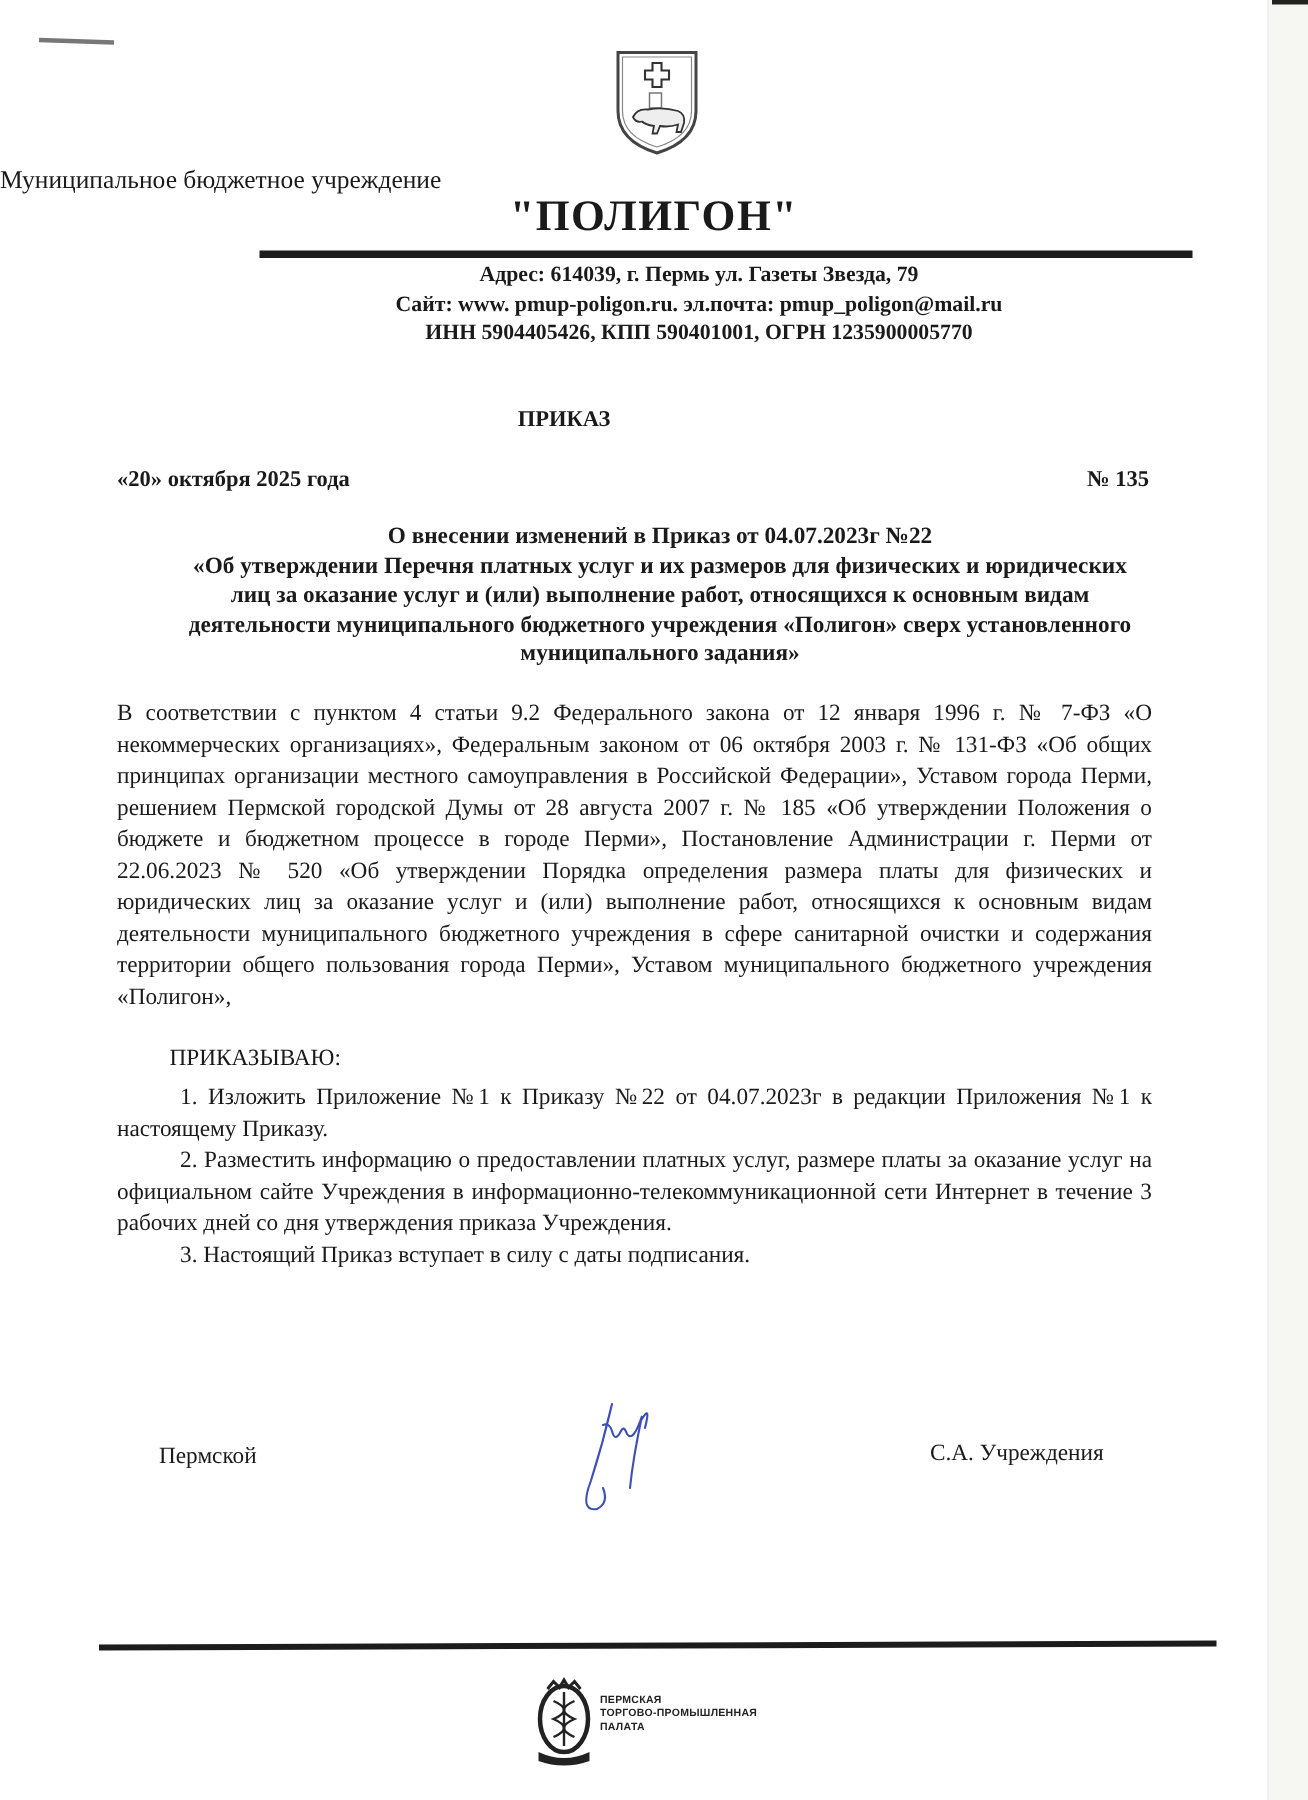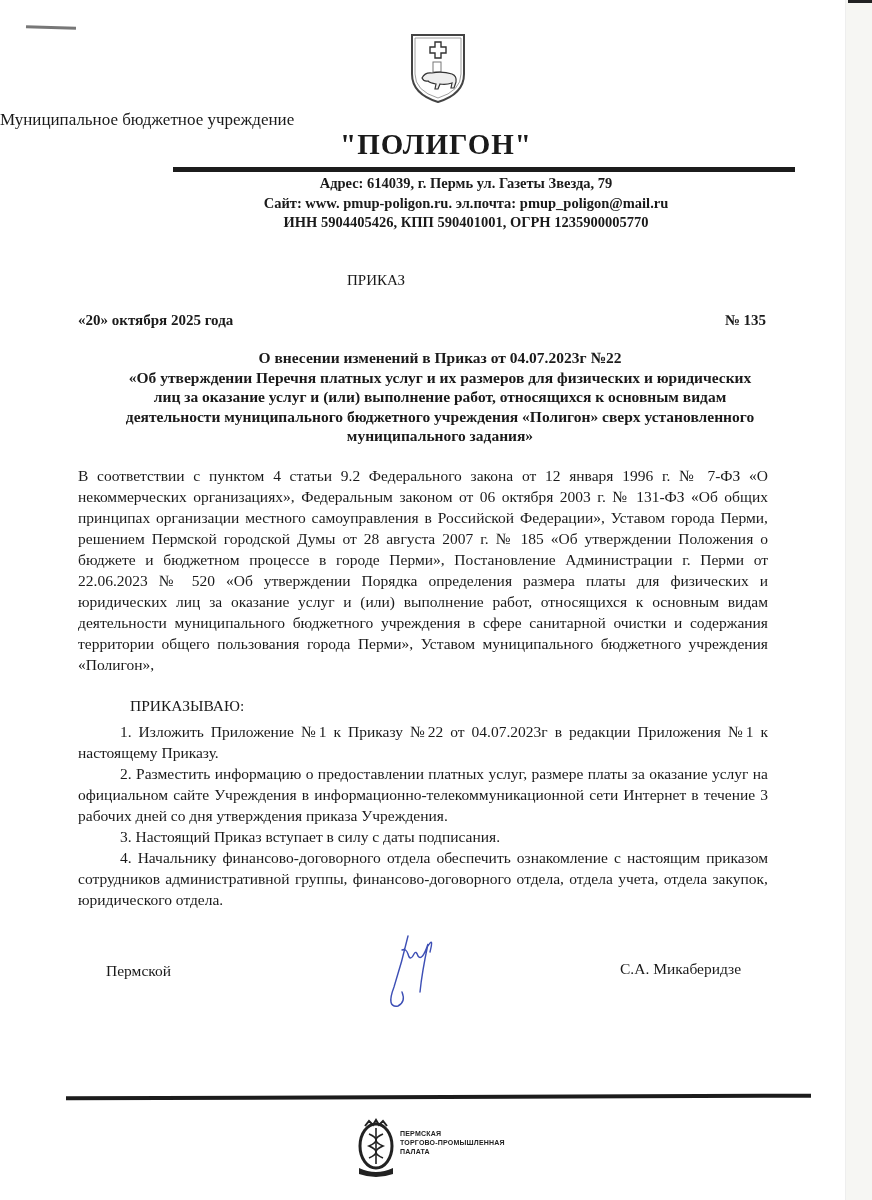--- a/index.html
+++ b/index.html
@@ -18,32 +18,32 @@
   }
   .scan-mark {
     position: absolute; left: 26px; top: 26px; width: 50px; height: 3px;
     background: #555; transform: rotate(2deg); opacity: .8;
   }
   .emblem { position: absolute; left: 409px; top: 32px; width: 58px; height: 72px; }
   .org-type { position: absolute; left: 0; width: 872px; top: 110px; font-size: 17px; }
   .org-name { position: absolute; left: 0; width: 872px; top: 128px; text-align: center; font-size: 29px; font-weight: bold; letter-spacing: 1px; }
   .rule-top { position: absolute; left: 173px; top: 167px; width: 622px; height: 5px; background: #1c1c1c; }
   .contacts { position: absolute; left: 0; width: 872px; top: 174px; text-align: center; font-size: 14.5px; font-weight: bold; line-height: 19.5px; margin-left: 30px; }
-  .doc-type { position: absolute; left: 0; width: 752px; top: 272px; text-align: center; font-size: 15px; font-weight: normal; }
+  .doc-type { position: absolute; left: 0; width: 752px; top: 272px; text-align: center; font-size: 15px; font-weight: bold; }
   .doc-date { position: absolute; left: 78px; top: 312px; font-size: 15px; font-weight: bold; }
   .doc-number { position: absolute; right: 106px; top: 312px; font-size: 15px; font-weight: bold; }
   .doc-subject {
     position: absolute; left: 120px; width: 640px; top: 348px; text-align: center;
     font-size: 15.5px; font-weight: bold; line-height: 19.5px;
   }
   .preamble {
     position: absolute; left: 78px; width: 690px; top: 465px;
     font-size: 15.5px; line-height: 21px; text-align: justify;
   }
-  .order-word { position: absolute; left: 130px; top: 697px; font-size: 15.5px; }
+  .order-word { position: absolute; left: 113px; top: 697px; font-size: 15.5px; }
   .order-items {
     position: absolute; left: 78px; width: 690px; top: 721px;
     font-size: 15.5px; line-height: 21px; text-align: justify;
   }
   .order-items p { margin: 0; text-indent: 42px; }
   .signer-title { position: absolute; left: 106px; top: 962px; font-size: 15.5px; }
   .signature { position: absolute; left: 372px; top: 932px; width: 90px; height: 80px; }
   .signer-name { position: absolute; left: 620px; top: 960px; font-size: 15.5px; }
   .rule-bottom { position: absolute; left: 66px; top: 1095px; width: 745px; height: 4px; background: #1c1c1c; transform: rotate(-0.2deg); }
   .chamber-logo { position: absolute; left: 355px; top: 1118px; width: 42px; height: 60px; }
@@ -87,28 +87,27 @@
 </div>
 
 <div class="preamble">В соответствии с пунктом 4 статьи 9.2 Федерального закона от 12 января 1996 г. № 7-ФЗ «О некоммерческих организациях», Федеральным законом от 06 октября 2003 г. № 131-ФЗ «Об общих принципах организации местного самоуправления в Российской Федерации», Уставом города Перми, решением Пермской городской Думы от 28 августа 2007 г. № 185 «Об утверждении Положения о бюджете и бюджетном процессе в городе Перми», Постановление Администрации г. Перми от 22.06.2023 № 520 «Об утверждении Порядка определения размера платы для физических и юридических лиц за оказание услуг и (или) выполнение работ, относящихся к основным видам деятельности муниципального бюджетного учреждения в сфере санитарной очистки и содержания территории общего пользования города Перми», Уставом муниципального бюджетного учреждения «Полигон»,</div>
 
 <div class="order-word">ПРИКАЗЫВАЮ:</div>
 
 <div class="order-items">
   <p>1. Изложить Приложение №1 к Приказу №22 от 04.07.2023г в редакции Приложения №1 к настоящему Приказу.</p>
   <p>2. Разместить информацию о предоставлении платных услуг, размере платы за оказание услуг на официальном сайте Учреждения в информационно-телекоммуникационной сети Интернет в течение 3 рабочих дней со дня утверждения приказа Учреждения.</p>
   <p>3. Настоящий Приказ вступает в силу с даты подписания.</p>
-  <p>4. Начальнику финансово-договорного отдела обеспечить ознакомление с настоящим приказом сотрудников административной группы, финансово-договорного отдела, отдела учета, отдела закупок, юридического отдела.</p>
 </div>
 
 <div class="signer-title">Пермской</div>
 <svg class="signature" viewBox="0 0 90 80">
   <path d="M36 4 Q30 30 22 55 Q14 76 26 74 Q34 70 30 60 M30 18 Q34 16 36 22 Q38 30 42 22 Q44 18 46 24 Q50 30 56 12 Q50 40 48 60 M56 14 Q62 4 58 20" fill="none" stroke="#3d4fb5" stroke-width="1.4" stroke-linecap="round"></path>
 </svg>
-<div class="signer-name">С.А. Микаберидзе</div>
+<div class="signer-name">С.А. Учреждения</div>
 
 <div class="rule-bottom"></div>
 
 <svg class="chamber-logo" viewBox="0 0 42 60">
   <ellipse cx="21" cy="28" rx="16" ry="22" fill="none" stroke="#222" stroke-width="3"></ellipse>
   <path d="M10 8 L14 3 L18 7 L21 2 L24 7 L28 3 L32 8" fill="none" stroke="#222" stroke-width="2"></path>
   <line x1="21" y1="10" x2="21" y2="46" stroke="#222" stroke-width="1.6"></line>
   <path d="M14 16 Q28 22 14 28 Q28 34 14 40" fill="none" stroke="#222" stroke-width="1.6"></path>
   <path d="M28 16 Q14 22 28 28 Q14 34 28 40" fill="none" stroke="#222" stroke-width="1.6"></path>
   <path d="M4 50 Q21 58 38 50 L38 56 Q21 62 4 56 Z" fill="#222"></path>

